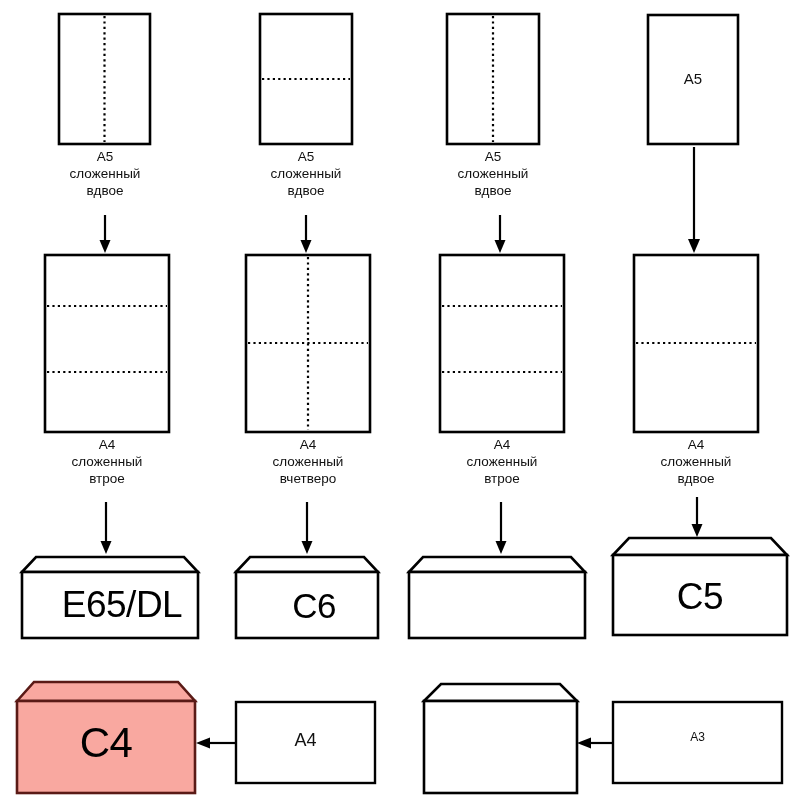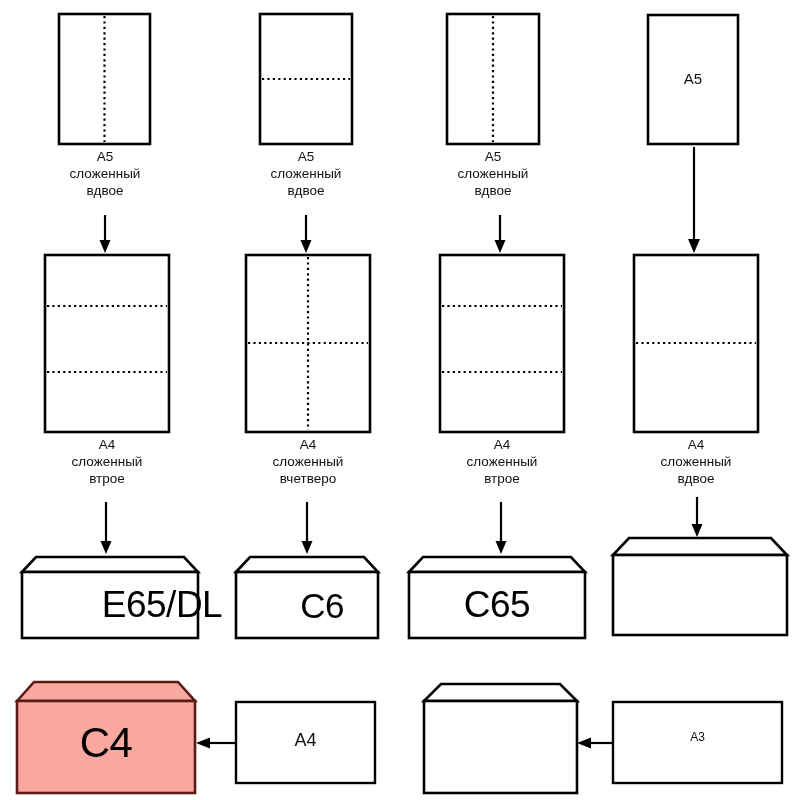--- a/index.html
+++ b/index.html
@@ -227,22 +227,22 @@
   <div class="caption" style="left:232px; top:436px; width:152px;">A4
 сложенный
 вчетверо</div>
   <div class="caption" style="left:426px; top:436px; width:152px;">A4
 сложенный
 втрое</div>
   <div class="caption" style="left:620px; top:436px; width:152px;">A4
 сложенный
 вдвое</div>
 
-  <div class="env-label" style="left:22px; top:580px; width:200px; font-size:37px; line-height:50px;padding-left:40px;">E65/DL</div>
-  <div class="env-label" style="left:236px; top:582px; width:156px; font-size:35px; line-height:48px;padding-left:8px;">C6</div>
-  <div class="env-label" style="left:409px; top:580px; width:176px; font-size:37px; line-height:50px;">C65</div>
+  <div class="env-label" style="left:22px; top:580px; width:200px; font-size:37px; line-height:50px;">E65/DL</div>
+  <div class="env-label" style="left:236px; top:582px; width:156px; font-size:35px; line-height:48px;">C6</div>
+  <div class="env-label" style="left:613px; top:572px; width:174px; font-size:37px; line-height:50px;">C5</div>
 
   <div class="env-label" style="left:17px; top:715px; width:178px; font-size:42px; line-height:56px;text-align:center;">C4</div>
   <div class="inbox-label" style="left:236px; top:730px; width:139px; font-size:18px;">A4</div>
 
   <div class="inbox-label" style="left:613px; top:730px; width:169px; font-size:12px;">A3</div>
 
 </div>
 
 </body></html>

